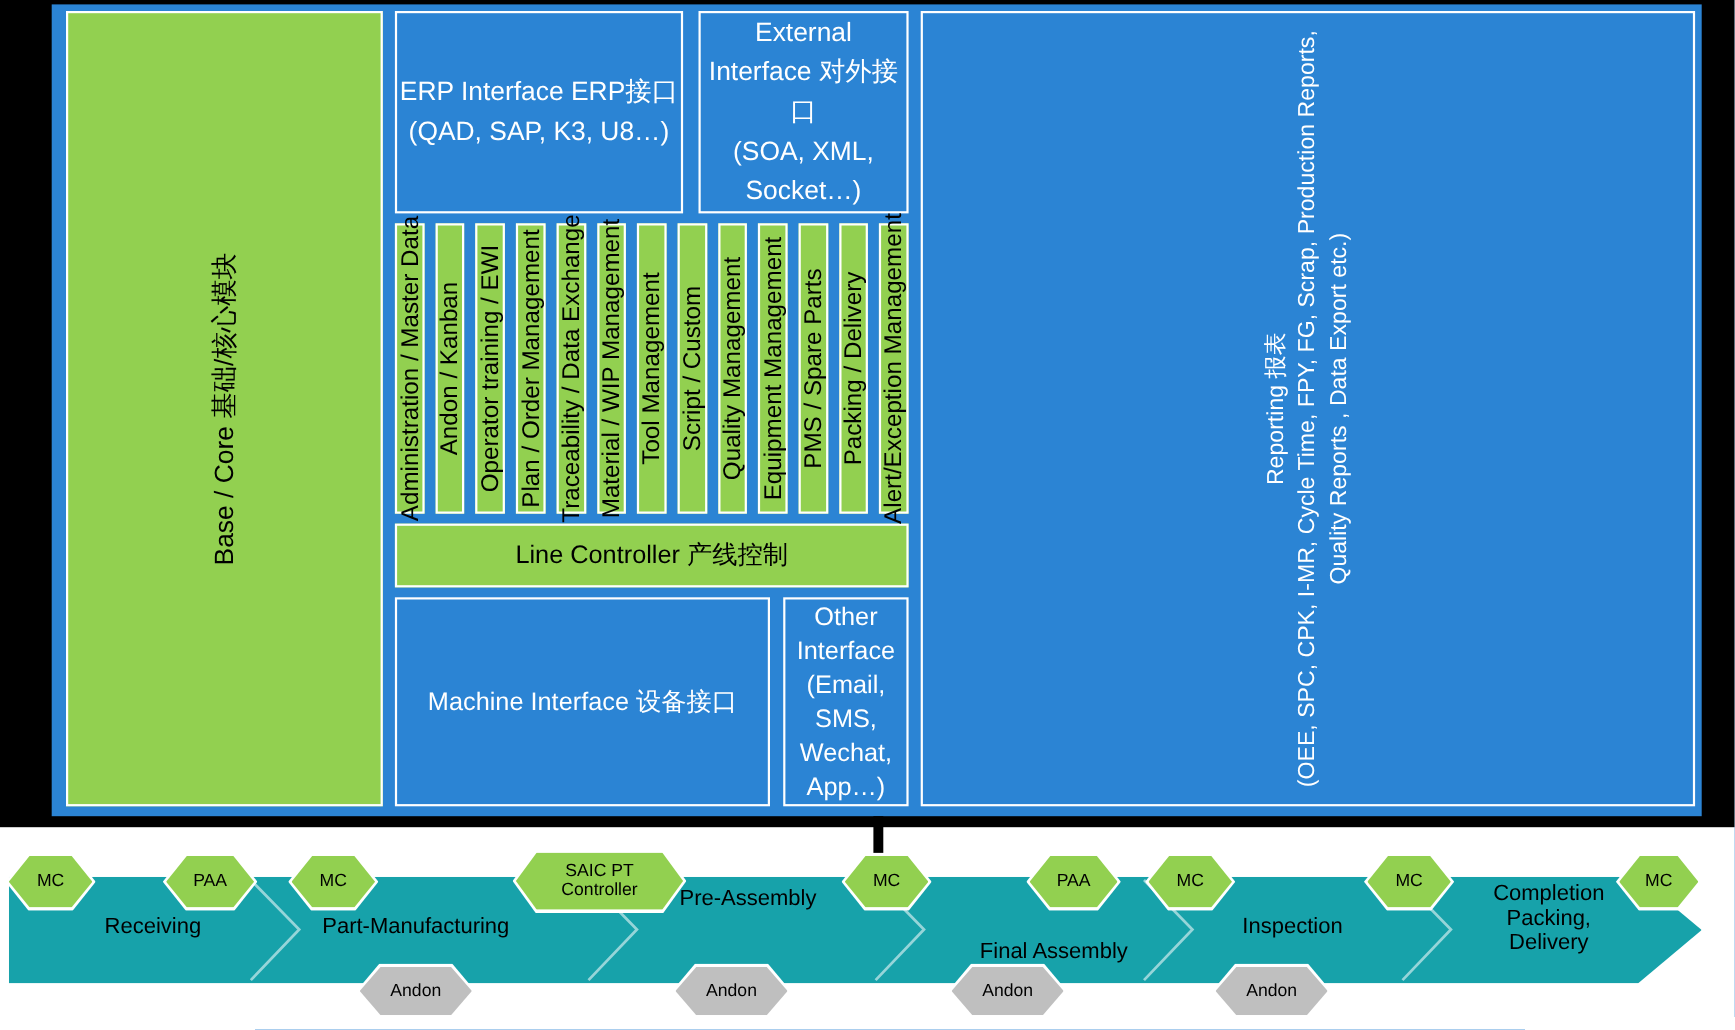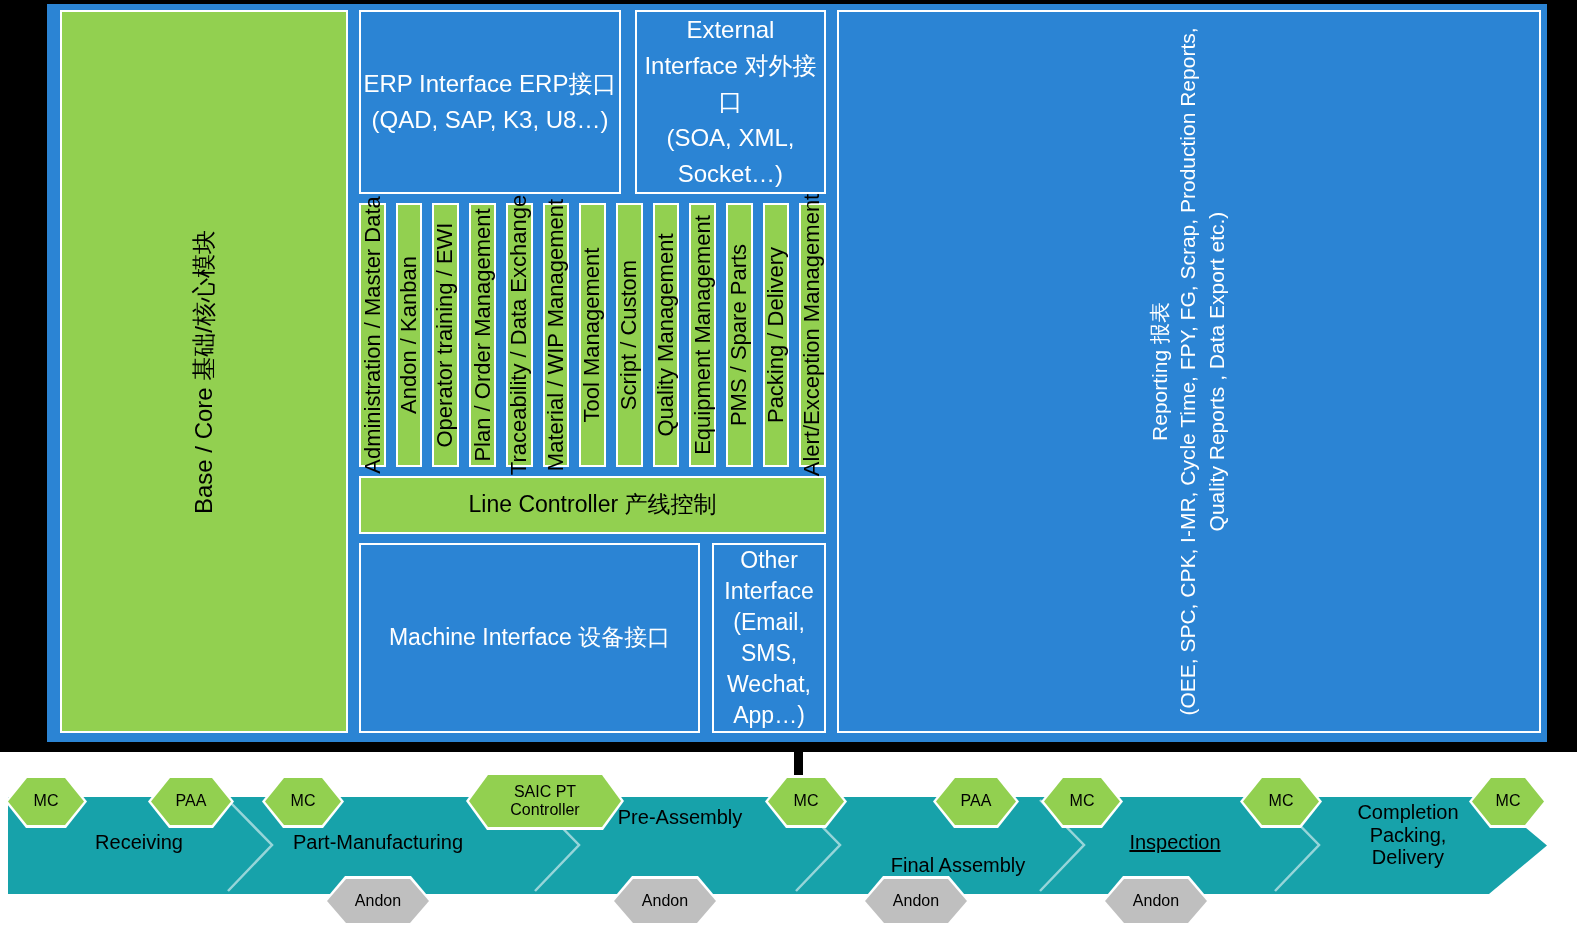--- a/index.html
+++ b/index.html
@@ -215,21 +215,21 @@
       <polyline points="788,3 832,48 788,94" fill="none" stroke="#ffffff" stroke-opacity="0.55" stroke-width="2.5"></polyline>
       <polyline points="1032,3 1076,48 1032,94" fill="none" stroke="#ffffff" stroke-opacity="0.55" stroke-width="2.5"></polyline>
       <polyline points="1267,3 1311,48 1267,94" fill="none" stroke="#ffffff" stroke-opacity="0.55" stroke-width="2.5"></polyline>
     </svg>
   </div>
 
   <div class="step-label" style="left:115px; top:831px;margin-left:24px;">Receiving</div>
   <div class="step-label" style="left:378px; top:831px;">Part-Manufacturing</div>
   <div class="step-label" style="left:680px; top:806px;">Pre-Assembly</div>
   <div class="step-label" style="left:958px; top:831px;margin-top:23px;">Final Assembly</div>
-  <div class="step-label" style="left:1175px; top:831px;text-decoration:underline;">Inspection</div>
+  <div class="step-label" style="left:1175px; top:831px;">Inspection</div>
   <div class="step-label" style="left:1408px; top:801px;">Completion
 Packing,
 Delivery</div>
 
   <div class="hex" style="left:5px;    top:775px; width:82px;  height:53px;">
     <div class="hex-fill g"></div>
     <span class="hex-label">MC</span>
   </div>
   <div class="hex" style="left:148px;  top:775px; width:86px;  height:53px;">
     <div class="hex-fill g"></div>

